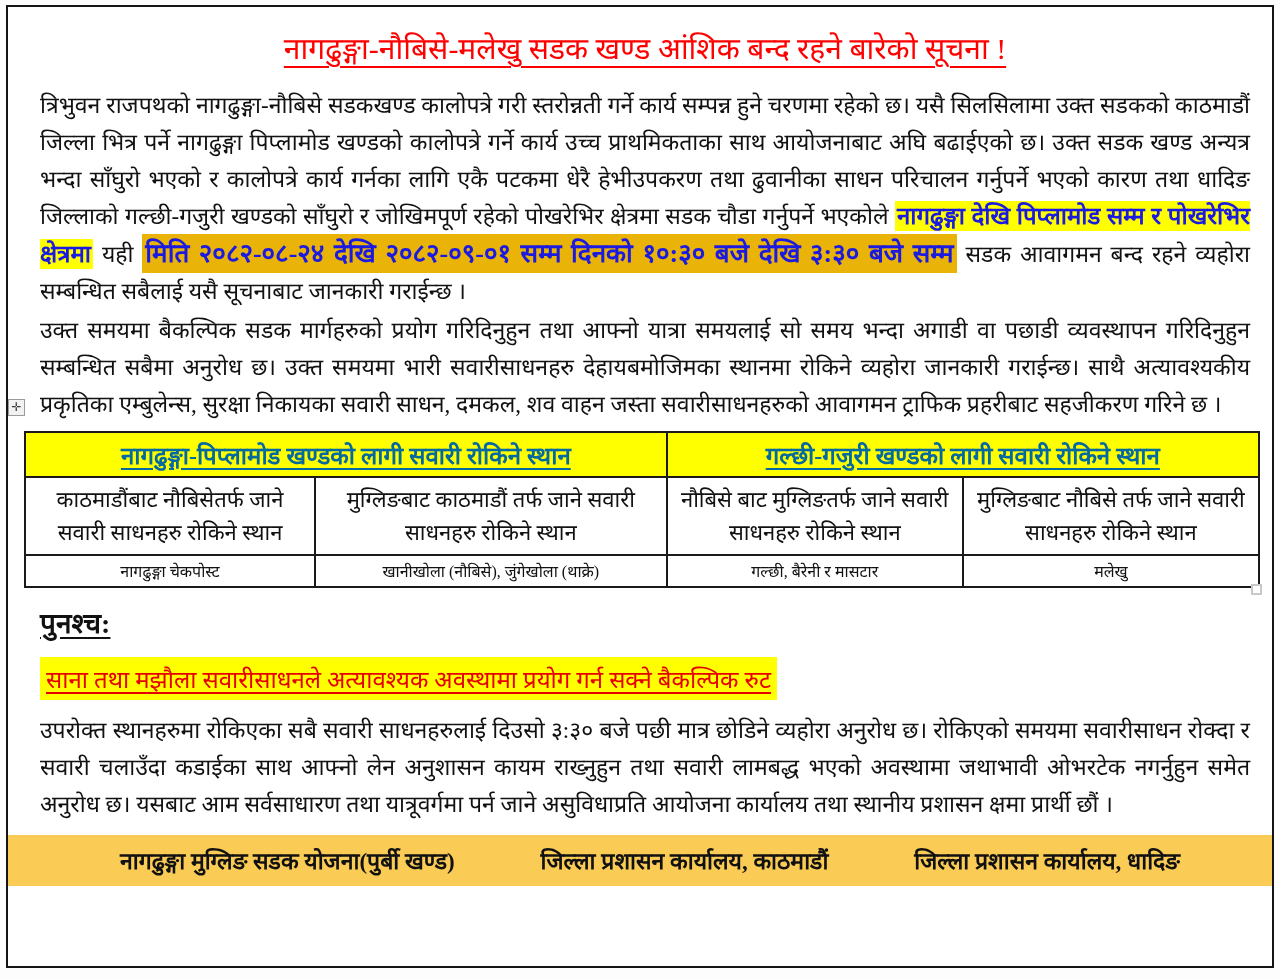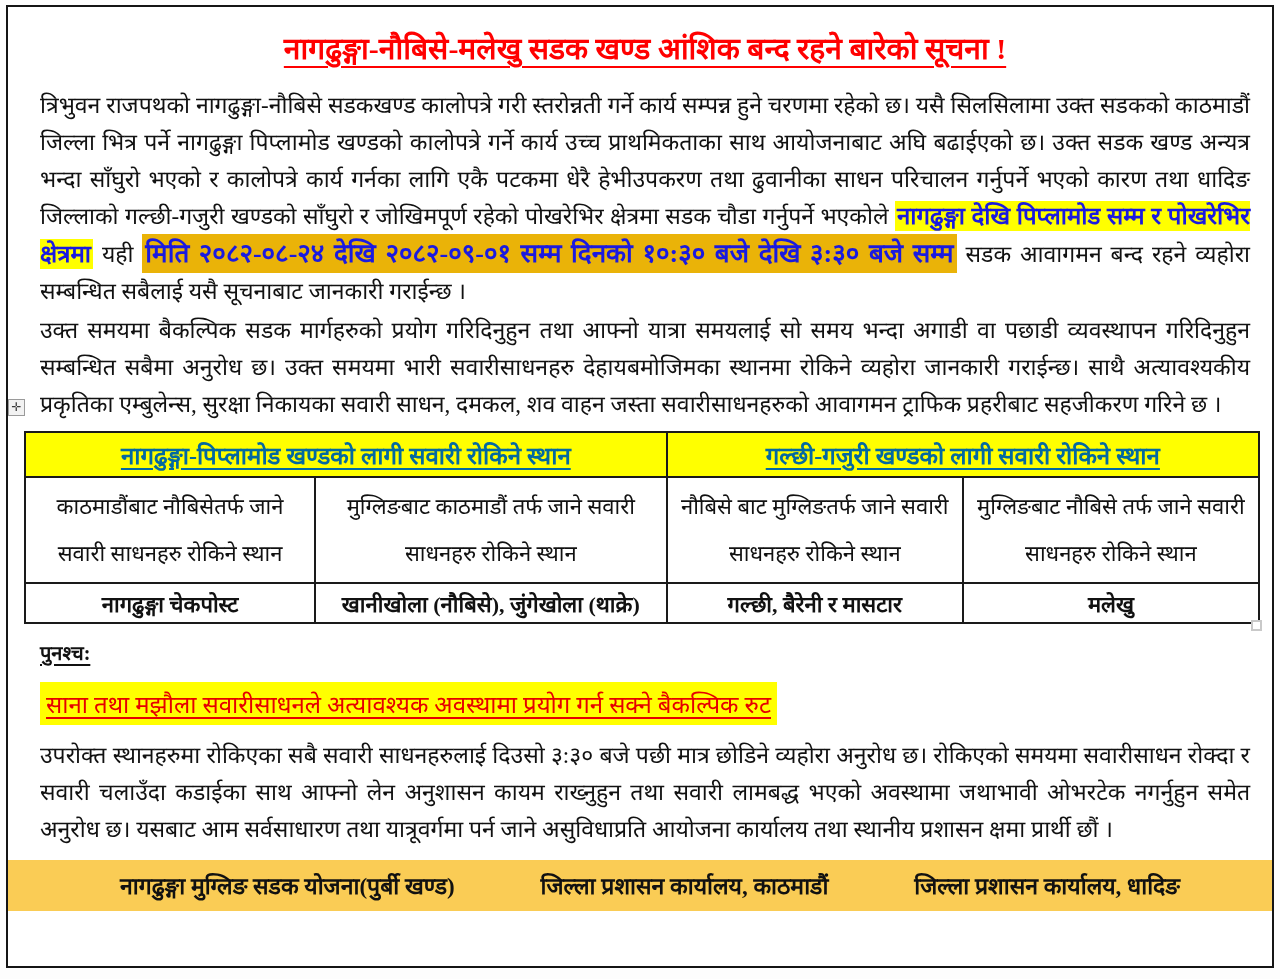--- a/index.html
+++ b/index.html
@@ -11,21 +11,21 @@
     width: 1268px; height: 963px;
     background: #ffffff;
     border: 2px solid #151515;
     padding: 14px 22px 0 32px;
     overflow: hidden;
   }
 
   h1.title {
     text-align: center;
     color: #ff0000;
-    font-weight: bold;
+    font-weight: normal;
     font-size: 30px;
     line-height: 1.45;
     text-decoration: underline;
     text-decoration-thickness: 2px;
     text-underline-offset: 7px;
     margin: 6px 0 16px 0;
   }
 
   p.body {
     font-size: 23px;
@@ -71,47 +71,46 @@
     background: #ffff00;
     color: #0369a1;
     font-weight: bold;
     font-size: 24px;
     padding: 5px 4px;
     text-decoration: underline;
     text-underline-offset: 4px;
   }
   table.stops td.dir {
     font-size: 22px;
-    line-height: 47px;
+    line-height: 33px;
     padding: 5px 8px;
   }
   table.stops td.stop {
-    font-size: 22px;
+    font-size: 16px;
     padding: 4px 8px;
-    font-weight: bold;
   }
 
   .move-handle {
     position: absolute; left: -16px; top: -32px;
     width: 17px; height: 17px;
     border: 1px solid #9a9a9a;
     background: #f2f2f2;
     color: #3a3a3a;
     font-size: 12px; line-height: 15px; text-align: center;
     font-family: "DejaVu Sans", sans-serif;
   }
   .resize-handle {
     position: absolute; right: -2px; bottom: -7px;
     width: 11px; height: 11px;
     border: 2px solid #c9c9c9;
     background: #ffffff;
   }
 
   .postscript {
-    font-size: 20px;
+    font-size: 28px;
     font-weight: bold;
     text-decoration: underline;
     text-underline-offset: 4px;
     margin: 15px 0 12px 0;
   }
 
   .alt-heading {
     display: inline-block;
     background: #ffff00;
     color: #e60000;

